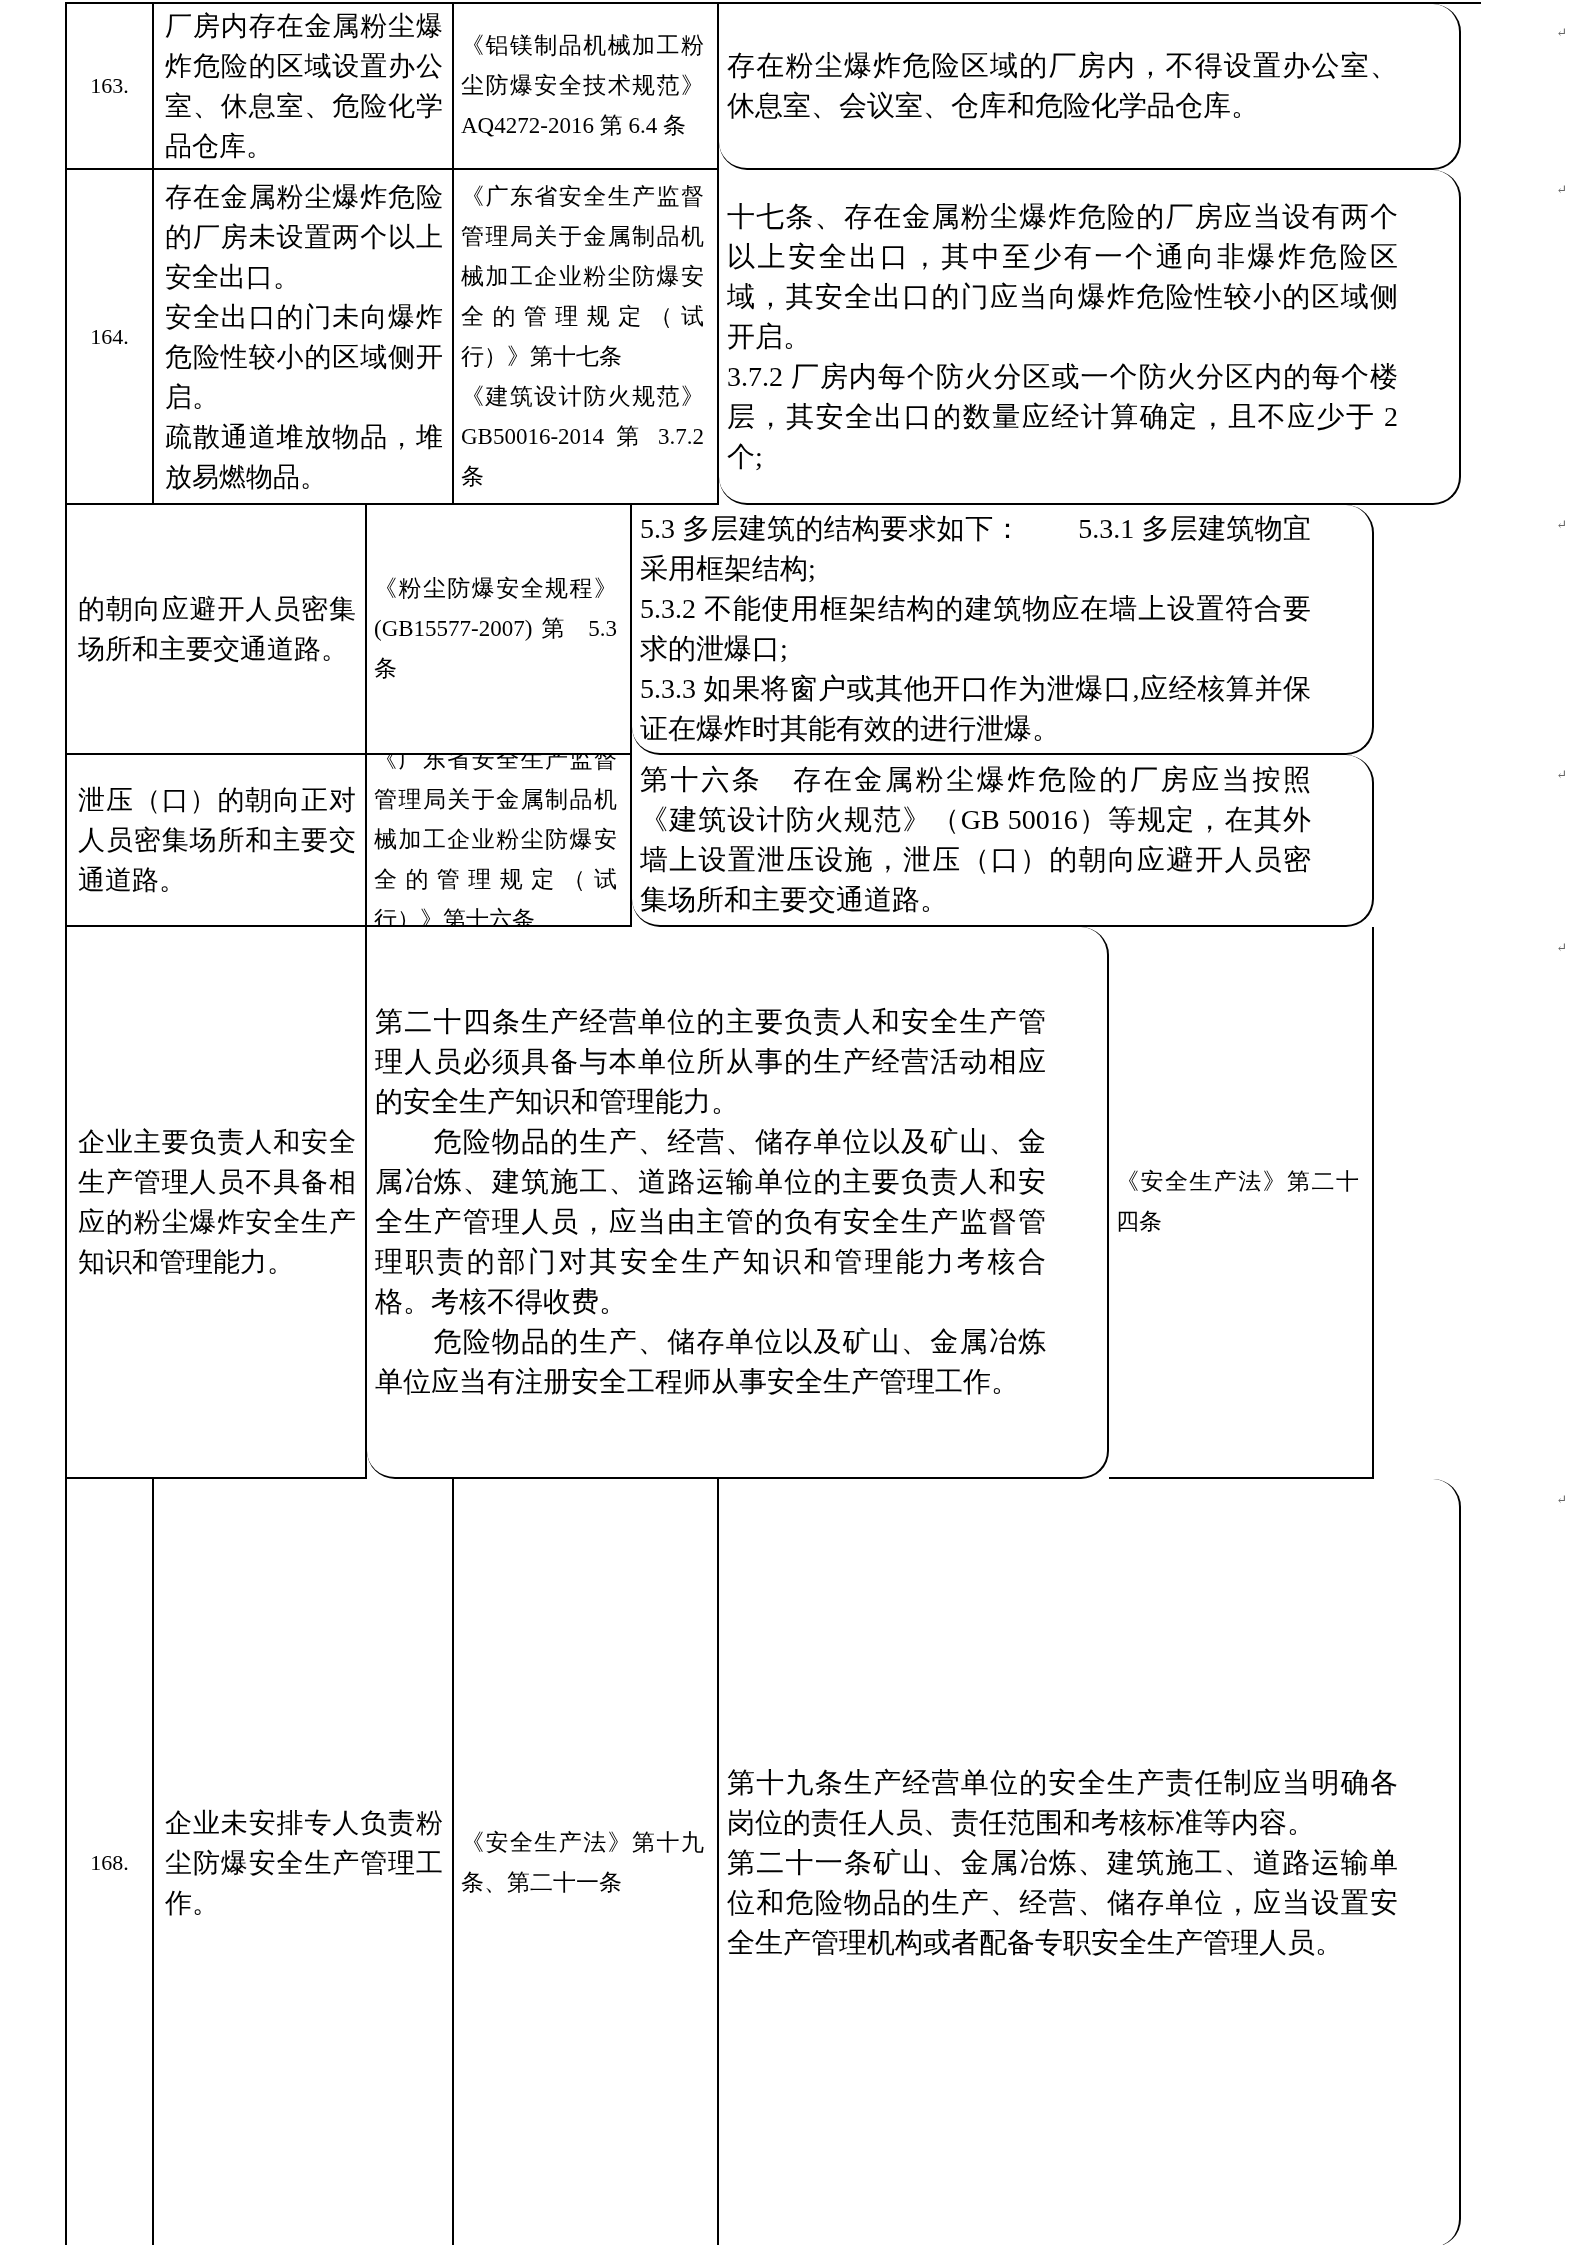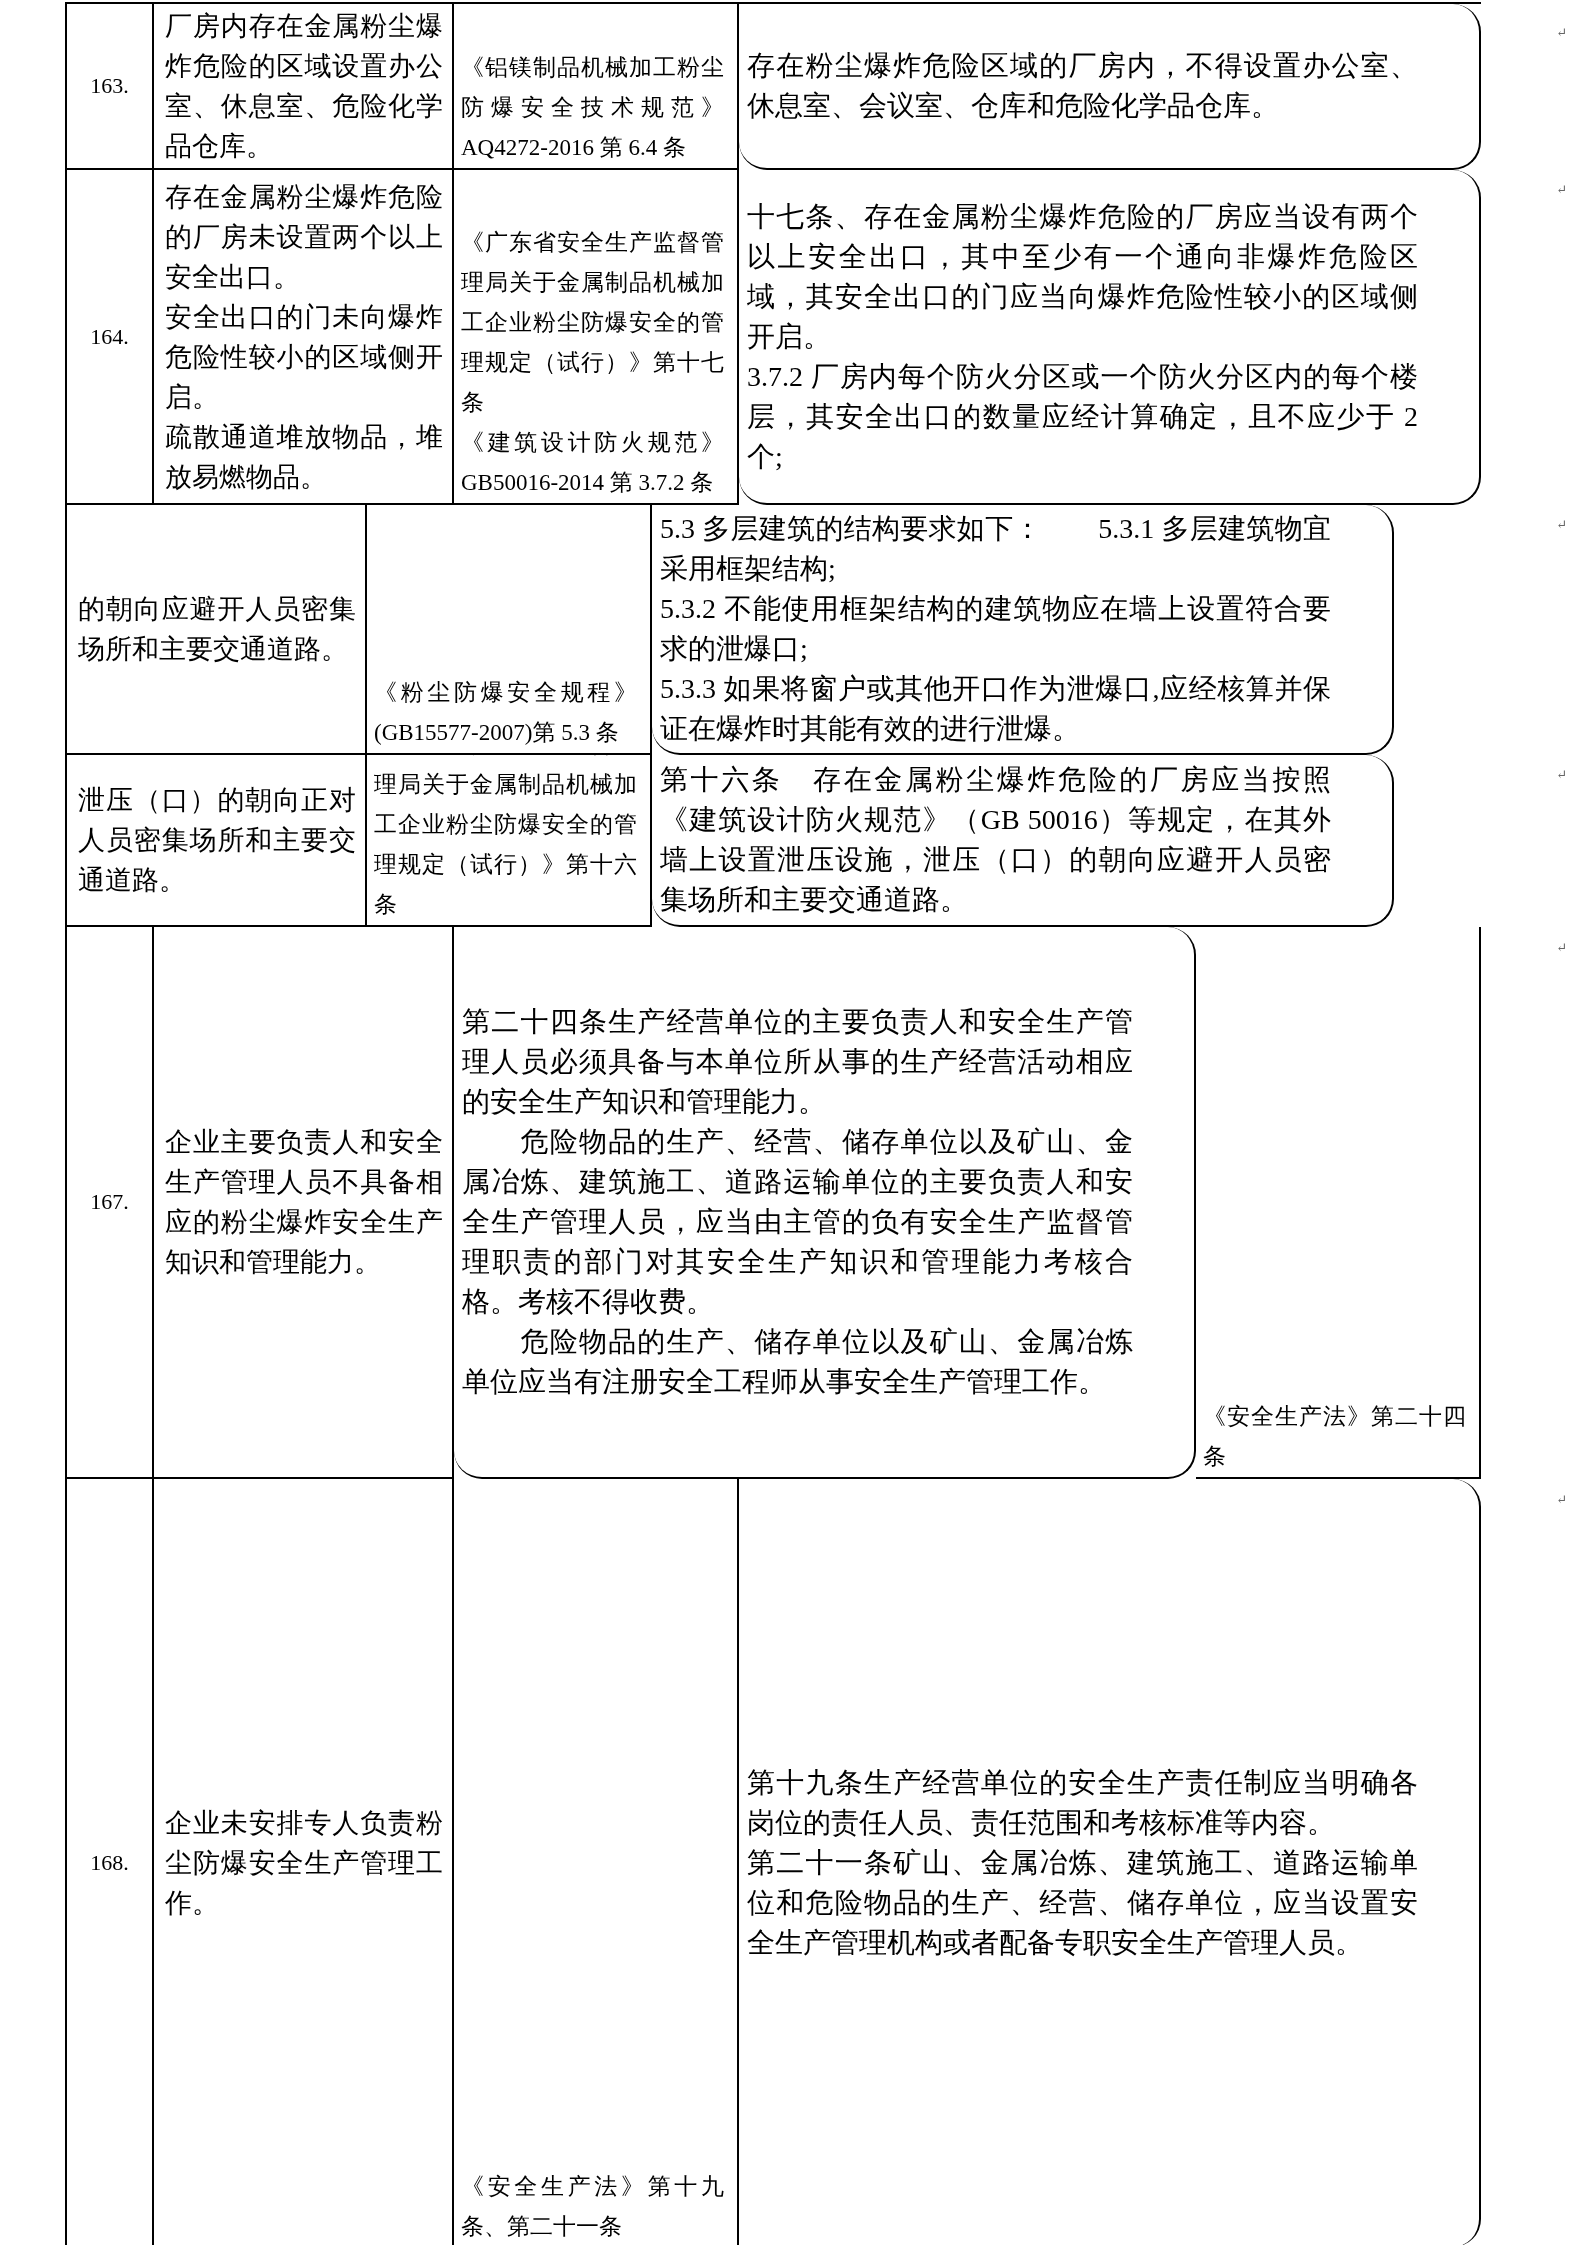--- a/index.html
+++ b/index.html
@@ -22,21 +22,21 @@
   .cell{
     box-sizing:border-box;
     border-right:2px solid #000;
     border-bottom:2px solid #000;
     display:flex;
     align-items:center;
     overflow:hidden;
   }
   .c1{width:87px;justify-content:flex-end;}
   .c2{width:300px;padding:0 9px 0 11px;}
-  .c3{width:285px;padding:0 13px 0 7px;align-items:flex-end;}
+  .c3{width:265px;padding:0 13px 0 7px;}
   .c4{width:742px;padding:0 61px 0 8px;border-radius:28px;}
   .txt{
     width:100%;
     white-space:pre-wrap;
     text-align:justify;
     word-break:break-word;
   }
   .num-txt{
     font-size:22px;
     line-height:26px;
@@ -123,23 +123,20 @@
         </div>
       <div class="cell c3">
           <div class="txt">《广东省安全生产监督管理局关于金属制品机械加工企业粉尘防爆安全的管理规定（试行）》第十六条</div>
         </div>
       <div class="cell c4">
           <div class="txt">第十六条　存在金属粉尘爆炸危险的厂房应当按照《建筑设计防火规范》（GB 50016）等规定，在其外墙上设置泄压设施，泄压（口）的朝向应避开人员密集场所和主要交通道路。</div>
         </div>
     </div>
 
     <div class="t-row r4">
-      <div class="cell c1">
-          <div class="txt num-txt">167.</div>
-        </div>
       <div class="cell c2">
           <div class="txt">企业主要负责人和安全生产管理人员不具备相应的粉尘爆炸安全生产知识和管理能力。</div>
         </div>
       <div class="cell c4">
           <div class="txt">第二十四条生产经营单位的主要负责人和安全生产管理人员必须具备与本单位所从事的生产经营活动相应的安全生产知识和管理能力。
 　　危险物品的生产、经营、储存单位以及矿山、金属冶炼、建筑施工、道路运输单位的主要负责人和安全生产管理人员，应当由主管的负有安全生产监督管理职责的部门对其安全生产知识和管理能力考核合格。考核不得收费。
 　　危险物品的生产、储存单位以及矿山、金属冶炼单位应当有注册安全工程师从事安全生产管理工作。</div>
         </div>
       <div class="cell c3">
           <div class="txt">《安全生产法》第二十四条</div>

